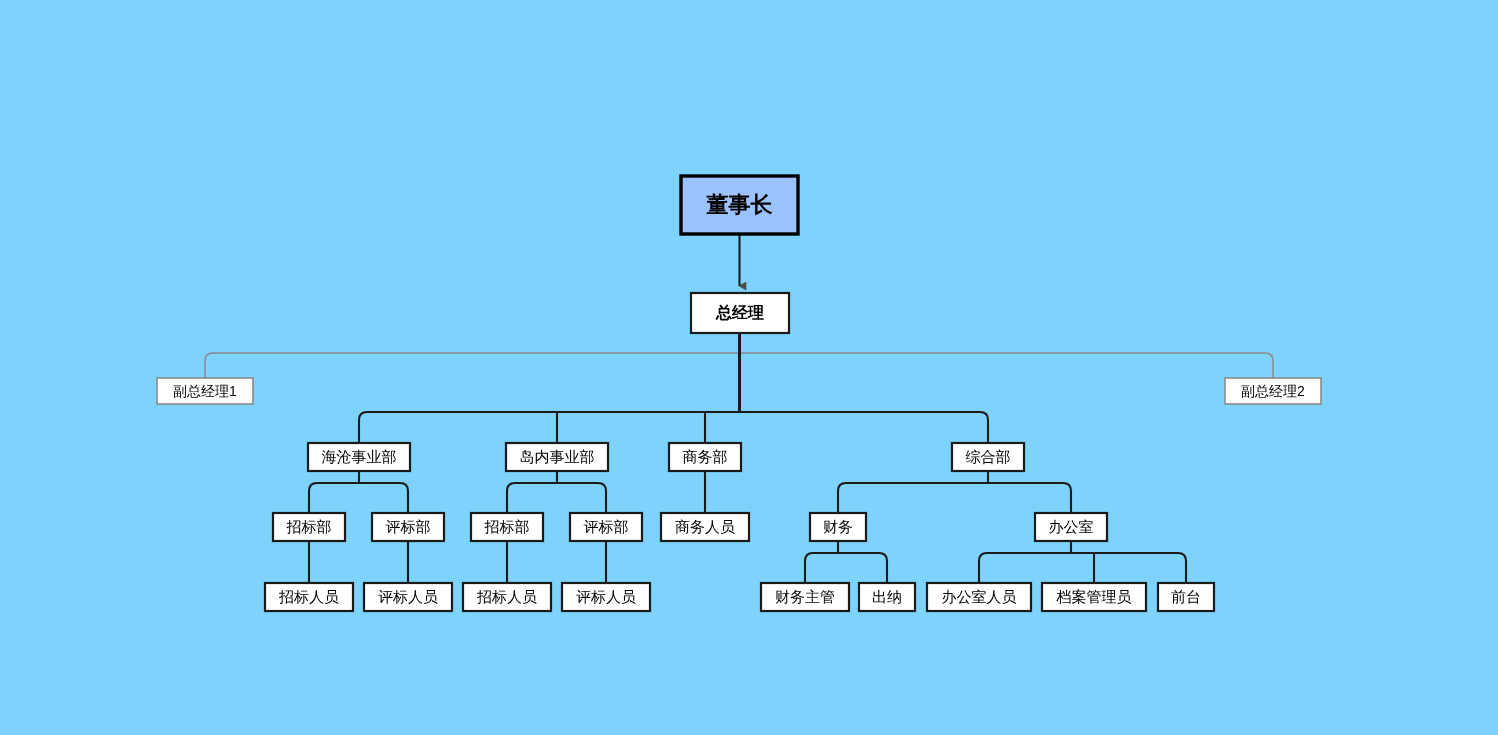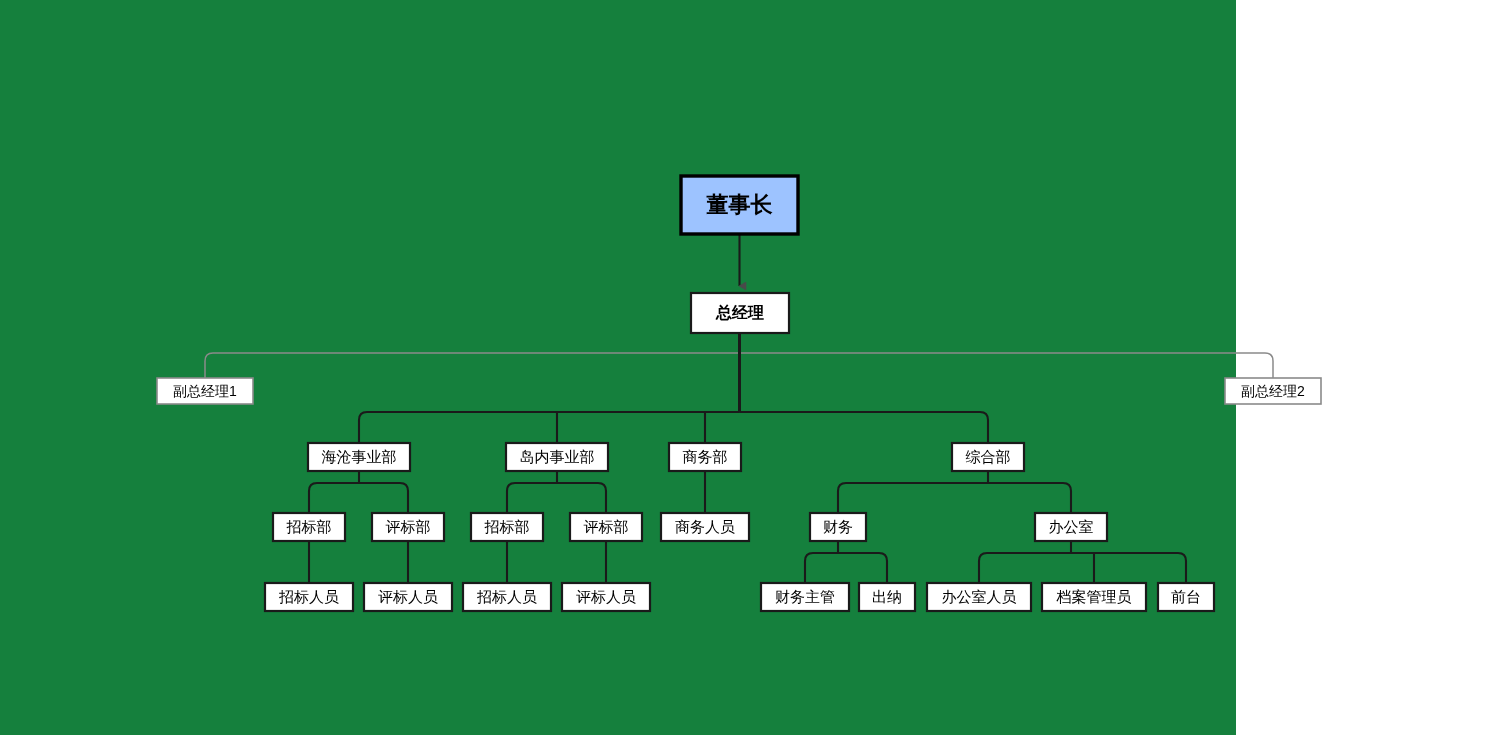--- a/index.html
+++ b/index.html
@@ -6,23 +6,23 @@
     margin: 0;
     padding: 0;
     background: #ffffff;
     width: 1498px;
     height: 735px;
     overflow: hidden;
     font-family: "Liberation Sans", sans-serif;
   }
   #chart-root {
     position: relative;
-    width: 1236px;
+    width: 1498px;
     height: 735px;
-    background: #15803d;
+    background: #7dd3fc;
   }
   svg#org-svg {
     position: absolute;
     left: 0; top: 0;
     width: 1498px;
     height: 735px;
   }
   .node-rect {
     fill: #ffffff;
     stroke: #1a1a1a;

